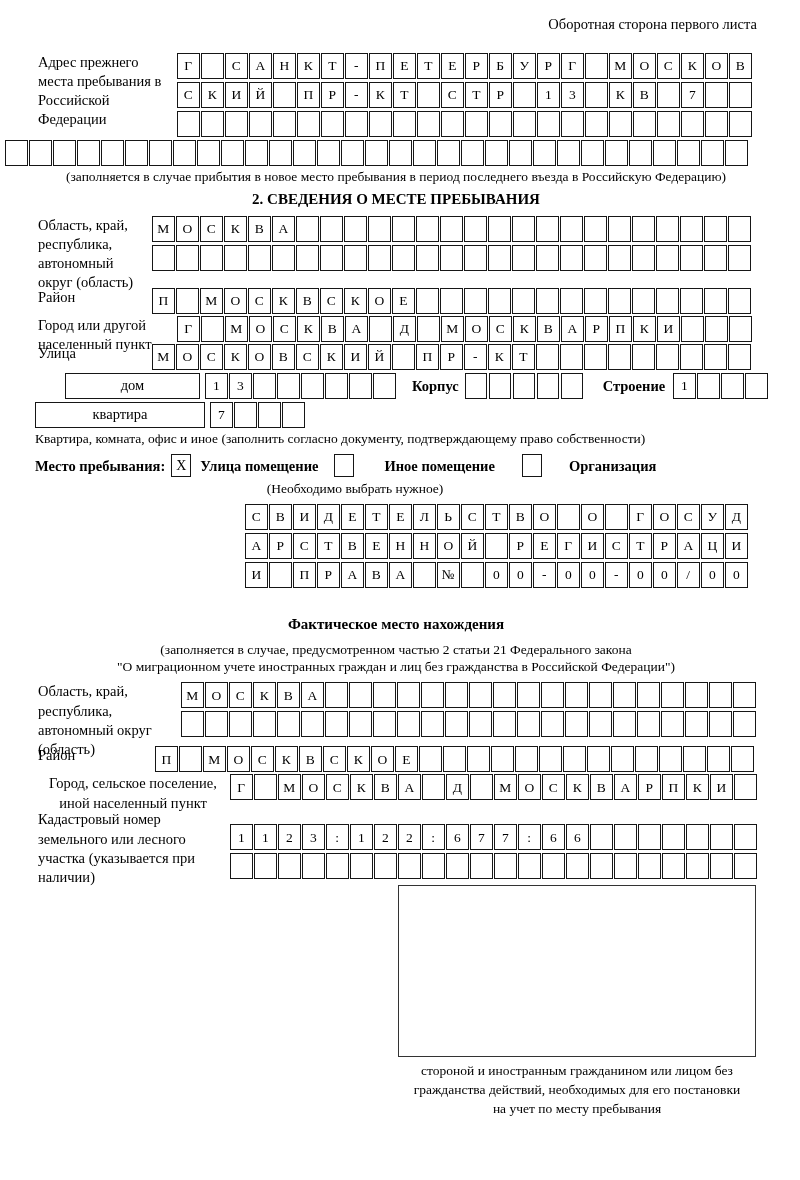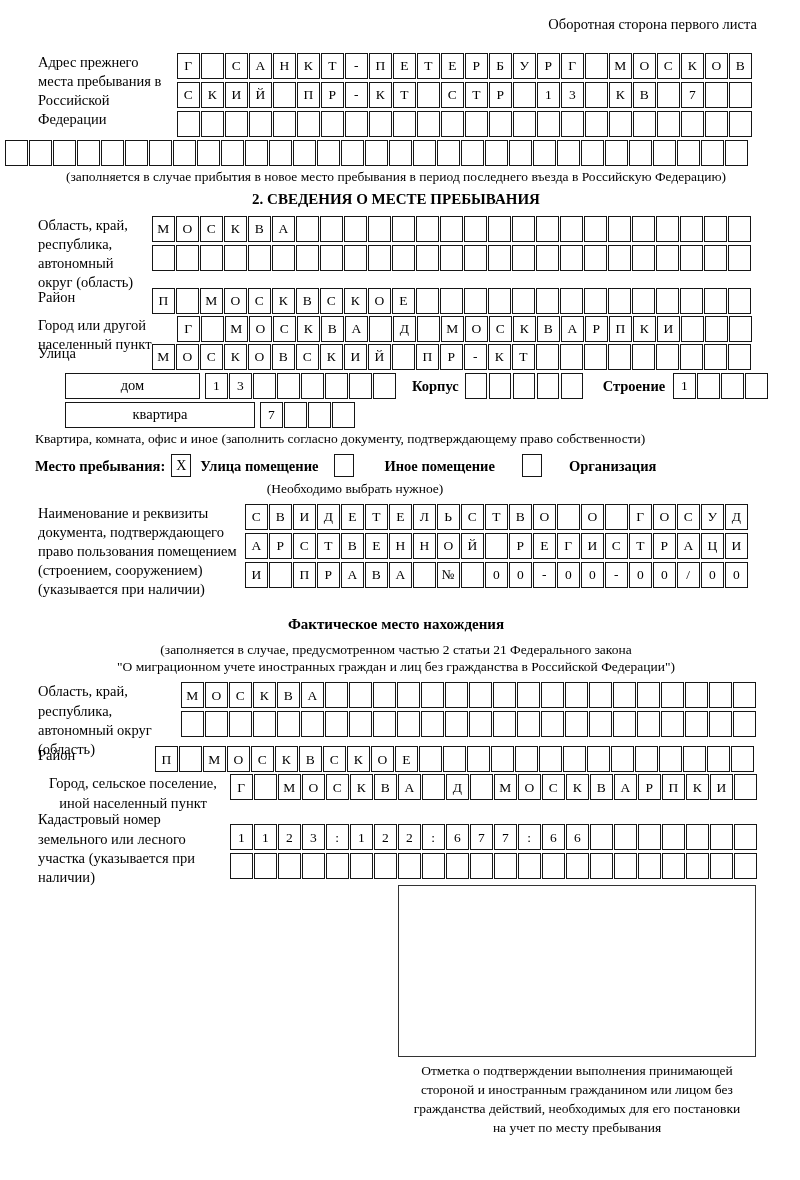--- a/index.html
+++ b/index.html
@@ -329,21 +329,21 @@
     <div class="inline-lbl" style="margin-left:18px;">Строение</div>
     <div class="cells" style="margin-left:8px;">
         <span class="cell">1</span>
         <span class="cell"></span>
         <span class="cell"></span>
         <span class="cell"></span>
       </div>
   </div>
 
   <div class="hrow" style="margin-top:3px;">
-    <div class="wbox" style="width:190px;margin-left:30px;">квартира</div>
+    <div class="wbox" style="width:170px;">квартира</div>
     <div class="cells" style="margin-left:5px;">
         <span class="cell">7</span>
         <span class="cell"></span>
         <span class="cell"></span>
         <span class="cell"></span>
       </div>
   </div>
   <div class="caption" style="margin-top:3px;">Квартира, комната, офис и иное (заполнить согласно документу, подтверждающему право собственности)</div>
 
   <div class="hrow" style="margin-top:5px;">
@@ -351,21 +351,20 @@
     <div class="chk" style="margin-left:6px;">X</div>
     <div class="inline-lbl" style="margin-left:9px;">Улица помещение</div>
     <div class="chk" style="margin-left:16px;"></div>
     <div class="inline-lbl" style="margin-left:30px;">Иное помещение</div>
     <div class="chk" style="margin-left:27px;"></div>
     <div class="inline-lbl" style="margin-left:27px;">Организация</div>
   </div>
   <div class="caption" style="margin-left:100px;width:440px;text-align:center;margin-top:2px;">(Необходимо выбрать нужное)</div>
 
   <div class="frow" style="margin-top:6px;">
-    <div class="flabel" style="width:204px;">Наименование и реквизиты документа, подтверждающего право пользования помещением (строением, сооружением) (указывается при наличии)</div>
     <div class="cellcol" style="margin-left:210px;">
       <div class="cells">
           <span class="cell">С</span>
           <span class="cell">В</span>
           <span class="cell">И</span>
           <span class="cell">Д</span>
           <span class="cell">Е</span>
           <span class="cell">Т</span>
           <span class="cell">Е</span>
           <span class="cell">Л</span>
@@ -602,19 +601,18 @@
           <span class="cell"></span>
           <span class="cell"></span>
           <span class="cell"></span>
           <span class="cell"></span>
         </div>
     </div>
   </div>
 
   <div class="bigbox" style="width:358px;height:172px;margin-left:363px;margin-top:6px;"></div>
   <div class="caption center" style="margin-left:322px;width:440px;margin-top:5px;line-height:1.4;">
-    <div>Отметка о подтверждении выполнения принимающей</div>
     <div>стороной и иностранным гражданином или лицом без</div>
     <div>гражданства действий, необходимых для его постановки</div>
     <div>на учет по месту пребывания</div>
   </div>
 
 </div>
 
 </body></html>

